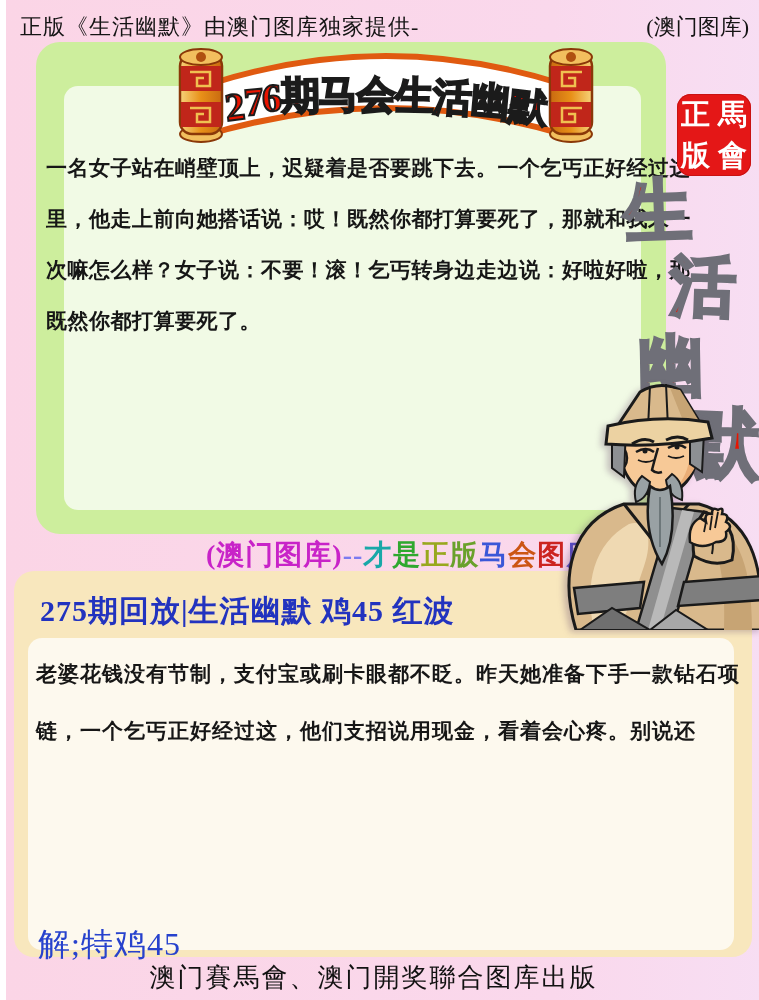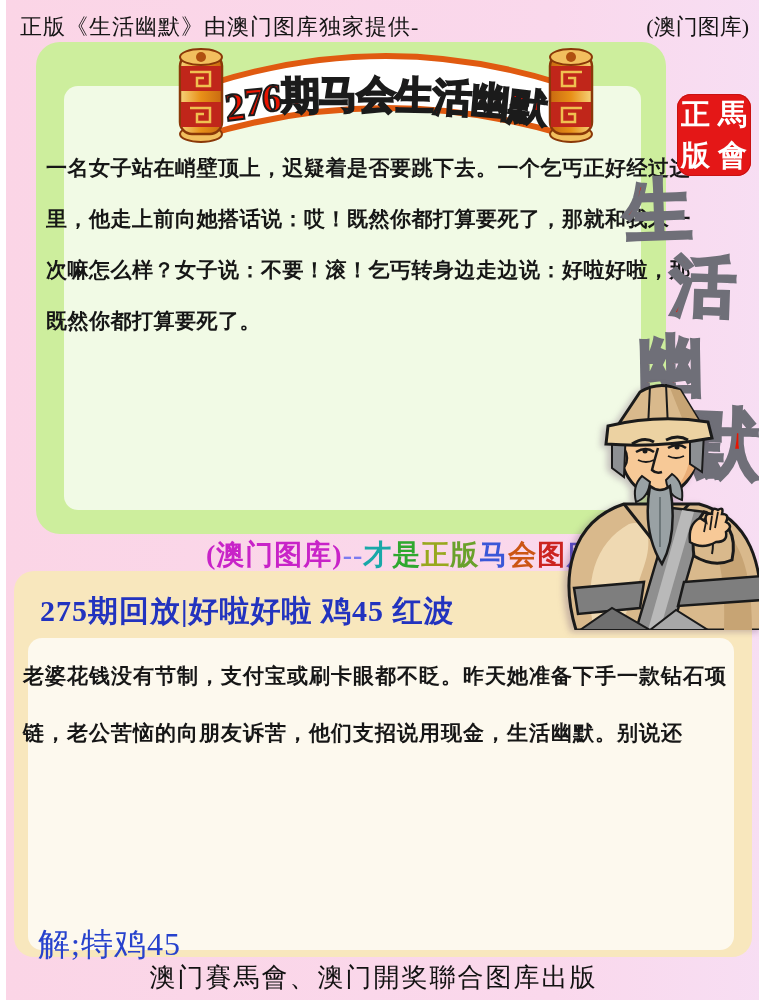--- a/index.html
+++ b/index.html
@@ -42,22 +42,22 @@
   .vc3{left:676px;top:392px;font-size:78px;transform:rotate(2deg);}
   .mascot{position:absolute;left:548px;top:382px;width:212px;height:248px;z-index:5;
     filter:drop-shadow(-4px 2px 3px rgba(110,80,110,.35));}
   
   .mid-line{position:absolute;left:200px;top:536px;z-index:2;font-size:28px;font-weight:bold;
     letter-spacing:1px;white-space:nowrap;}
   
   .cream-box{position:absolute;left:8px;top:571px;width:738px;height:386px;background:#f8e7bd;border-radius:20px;z-index:1;}
   .cream-inner{position:absolute;left:14px;top:67px;width:706px;height:312px;background:#fdf9ee;border-radius:14px;}
   .lower-title{position:absolute;left:26px;top:20px;font-size:30px;font-weight:bold;color:#2233bf;letter-spacing:1px;white-space:nowrap;}
-  .joke-lower{position:absolute;left:9px;top:76px;width:706px;
-    font-family:Liberation Sans, sans-serif;
+  .joke-lower{position:absolute;left:22px;top:76px;width:706px;
+    font-family:Liberation Mono, monospace;
     font-size:21px;font-weight:600;color:#161616;letter-spacing:1px;}
   .joke-lower .jl{height:57px;line-height:57px;white-space:nowrap;}
   .answer{position:absolute;left:24px;top:352px;font-size:32px;font-weight:normal;color:#2742cd;letter-spacing:1px;}
   
   .footer{position:absolute;left:0;right:0;top:960px;text-align:center;font-size:26px;color:#121212;
     letter-spacing:2px;transform:translateX(-12px);}
 </style>
 </head>
 <body>
 
@@ -166,23 +166,23 @@
       <path d="M150,136 Q162,150 158,172" fill="none" stroke="#1a1a1a" stroke-width="2"></path>
       <path d="M136,160 Q134,142 146,136 L152,140 Q150,130 158,132 Q158,124 164,128 Q170,124 168,132 Q176,132 172,140 Q180,144 172,150 Q174,160 162,160 Q148,168 136,160 Z" fill="#f7c997" stroke="#1a1a1a" stroke-width="2.5"></path>
       <path d="M152,140 L150,150 M158,134 L156,148 M164,130 L161,146" fill="none" stroke="#1a1a1a" stroke-width="1.8"></path>
     </svg>
   </div>
 
   <div class="mid-line"><span style="color: rgb(200, 35, 200);">(澳门图库)</span><span style="color: rgb(123, 123, 240);">--</span><span style="color: rgb(24, 168, 168);">才</span><span style="color: rgb(47, 168, 47);">是</span><span style="color: rgb(152, 168, 30);">正</span><span style="color: rgb(106, 161, 43);">版</span><span style="color: rgb(58, 87, 216);">马</span><span style="color: rgb(204, 85, 20);">会</span><span style="color: rgb(204, 36, 32);">图</span><span style="color: rgb(82, 70, 200);">库</span></div>
 
   <div class="cream-box">
     <div class="cream-inner"></div>
-    <div class="lower-title">275期回放|好啦好啦 鸡45 红波</div>
+    <div class="lower-title">275期回放|生活幽默 鸡45 红波</div>
     <div class="joke-lower">
         <div class="jl">老婆花钱没有节制，支付宝或刷卡眼都不眨。昨天她准备下手一款钻石项</div>
-        <div class="jl">链，老公苦恼的向朋友诉苦，他们支招说用现金，生活幽默。别说还</div>
+        <div class="jl">链，一个乞丐正好经过这，他们支招说用现金，看着会心疼。别说还</div>
       </div>
     <div class="answer">解;特鸡45</div>
   </div>
 
   <div class="footer">澳门賽馬會、澳门開奖聯合图库出版</div>
 
 </div>
 
 </body></html>

